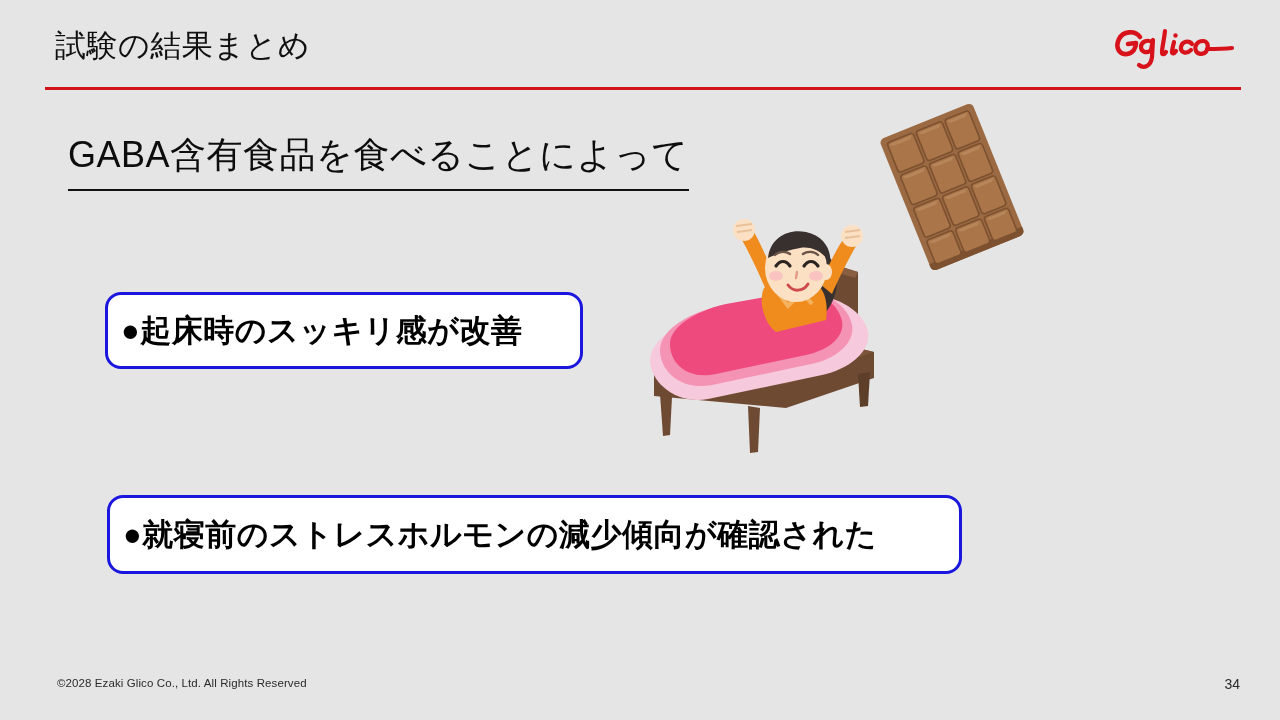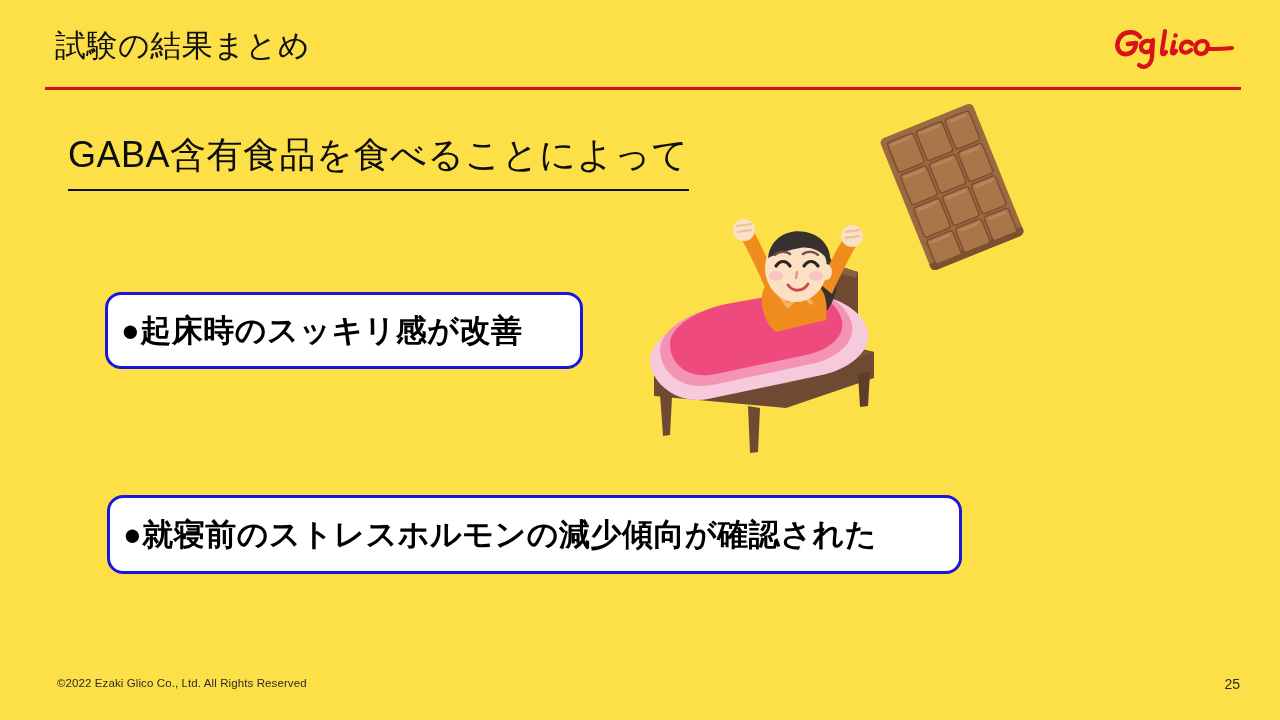--- a/index.html
+++ b/index.html
@@ -8,21 +8,21 @@
     padding: 0;
     background: #ffffff;
   }
   body {
     font-family: "Liberation Sans", "DejaVu Sans", sans-serif;
   }
   #slide {
     position: relative;
     width: 1280px;
     height: 720px;
-    background: #fde047;
+    background: #e5e5e5;
     overflow: hidden;
   }
 
   
   #slide-title {
     position: absolute;
     left: 55px;
     top: 27px;
     font-size: 31px;
     font-weight: 400;
@@ -266,16 +266,16 @@
           <path d="M79 94 h24 l-3 3 h-18 z"></path>
           <path d="M110 94 h22 l-3 3 h-16 z"></path>
           <path d="M48 129 h24 l-3 3 h-18 z"></path>
           <path d="M79 129 h24 l-3 3 h-18 z"></path>
           <path d="M110 129 h22 l-3 3 h-16 z"></path>
         </g>
       </g>
     </svg>
   </div>
 
-  <div id="footer-copyright">©2022 Ezaki Glico Co., Ltd. All Rights Reserved</div>
-  <div id="footer-page-number">25</div>
+  <div id="footer-copyright">©2028 Ezaki Glico Co., Ltd. All Rights Reserved</div>
+  <div id="footer-page-number">34</div>
 
 </div>
 
 </body></html>

